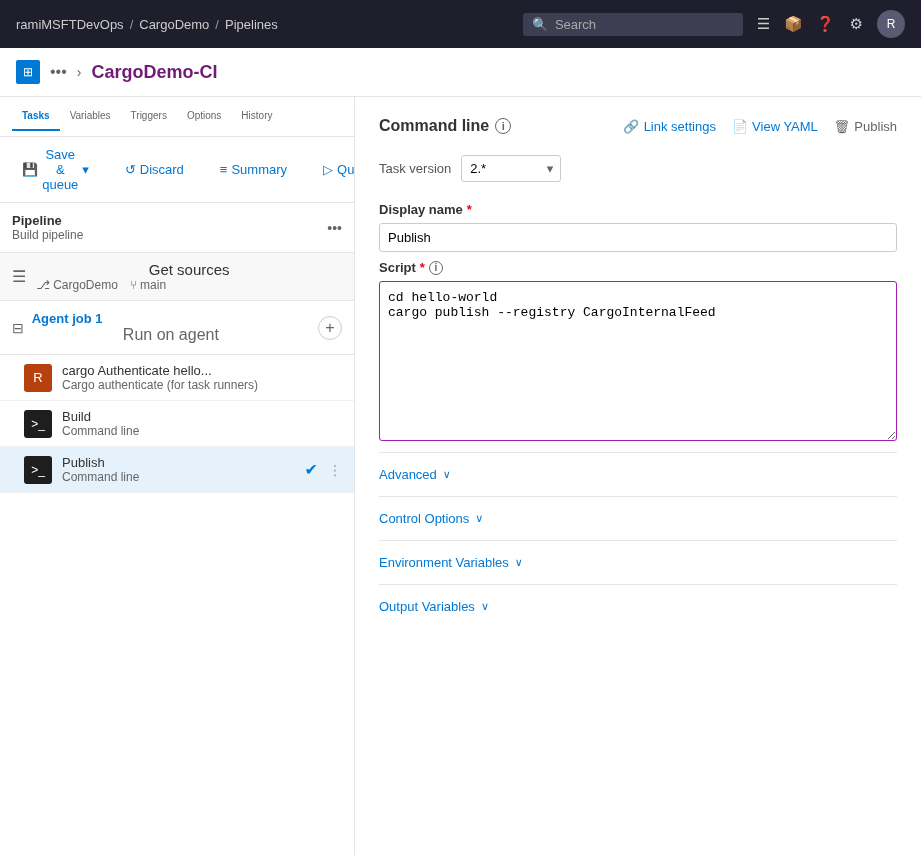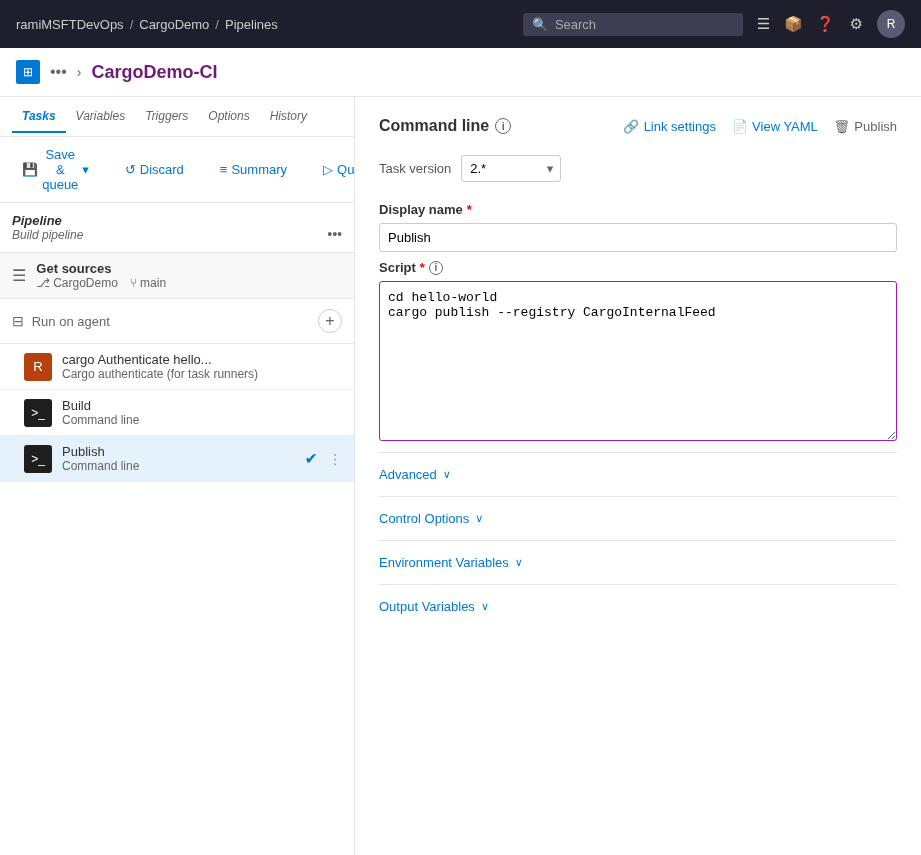--- a/index.html
+++ b/index.html
@@ -106,24 +106,23 @@
       display: flex;
       align-items: center;
       border-bottom: 1px solid #e5e5e5;
       padding: 0 12px;
       height: 40px;
     }
     .tab-bar .tab {
       padding: 8px 10px;
       cursor: pointer;
       color: #666;
-      font-size: 12px;
+      font-size: 10px;
       border-bottom: 2px solid transparent;
       white-space: nowrap;
-      font-style: italic;
     }
     .tab-bar .tab.active {
       color: #0078d4;
       border-bottom: 2px solid #0078d4;
       font-weight: 600;
     }
 
     
     .toolbar {
       display: flex;
@@ -146,53 +145,52 @@
     }
     .toolbar .sep { width: 1px; height: 20px; background: #ddd; margin: 0 4px; }
 
     
     .pipeline-section {
       padding: 10px 12px;
       border-bottom: 1px solid #e5e5e5;
     }
     .pipeline-header {
       display: flex;
-      align-items: flex-end;
+      align-items: center;
       justify-content: space-between;
-      font-style: italic;
     }
     .pipeline-title { font-size: 13px; font-weight: 600; }
     .pipeline-sub { font-size: 12px; color: #666; }
     .pipeline-dots { color: #666; cursor: pointer; font-size: 14px; }
 
     
     .get-sources-row {
       display: flex;
       align-items: center;
       padding: 8px 12px;
       border-bottom: 1px solid #e5e5e5;
       gap: 10px;
       background: #f8f8f8;
     }
     .get-sources-icon { color: #666; font-size: 16px; }
     .get-sources-info { flex: 1; }
-    .get-sources-title { font-size: 13px; font-weight: 700; }
+    .get-sources-title { font-size: 15px; font-weight: 400; text-align: center; }
     .get-sources-meta { display: flex; gap: 12px; font-size: 12px; color: #666; align-items: center; }
     .get-sources-meta span { display: flex; align-items: center; gap: 3px; }
 
     
     .agent-job-row {
       display: flex;
       align-items: center;
       padding: 10px 12px;
       border-bottom: 1px solid #e5e5e5;
       gap: 8px;
     }
     .agent-job-title { font-size: 13px; font-weight: 600; color: #0078d4; flex: 1; }
-    .agent-job-sub { font-size: 13px; color: #666; }
+    .agent-job-sub { font-size: 16px; color: #666; text-align: center; }
     .add-btn {
       width: 24px; height: 24px;
       border-radius: 50%;
       border: 1px solid #ccc;
       background: none;
       cursor: pointer;
       display: flex; align-items: center; justify-content: center;
       font-size: 16px; color: #666;
     }
 
@@ -440,20 +438,21 @@
             <span>⑂</span>
             <span>main</span>
           </span>
         </div>
       </div>
     </div>
 
     <div class="agent-job-row">
       <span style="font-size:14px; color:#666;">⊟</span>
       <div style="flex:1;">
+        <div class="agent-job-title">Agent job 1</div>
         <div class="agent-job-sub">Run on agent</div>
       </div>
       <button class="add-btn">+</button>
     </div>
 
     <div class="task-item">
       <div class="task-icon rust">R</div>
       <div class="task-info">
         <div class="task-title">cargo Authenticate hello...</div>
         <div class="task-sub">Cargo authenticate (for task runners)</div>

